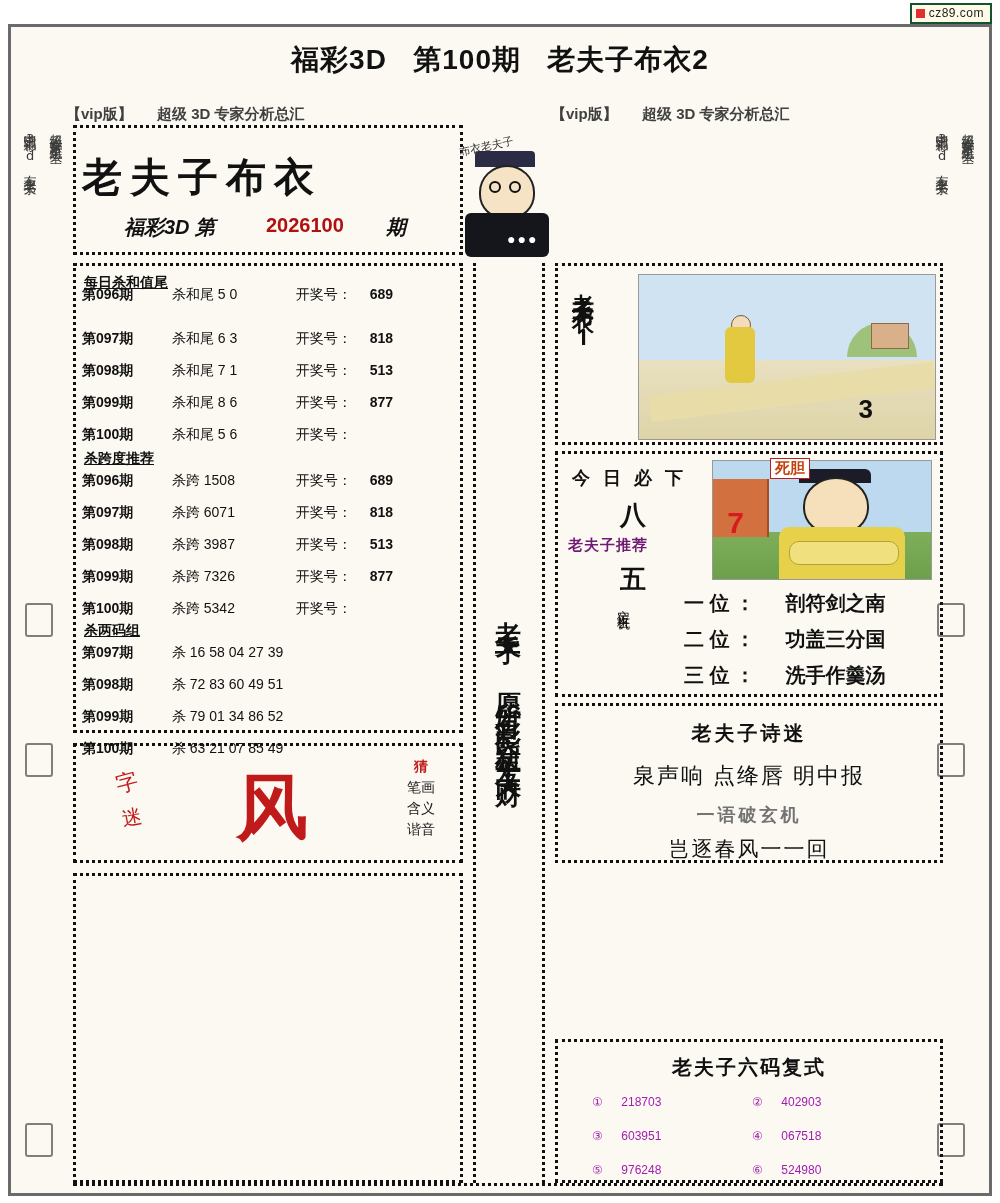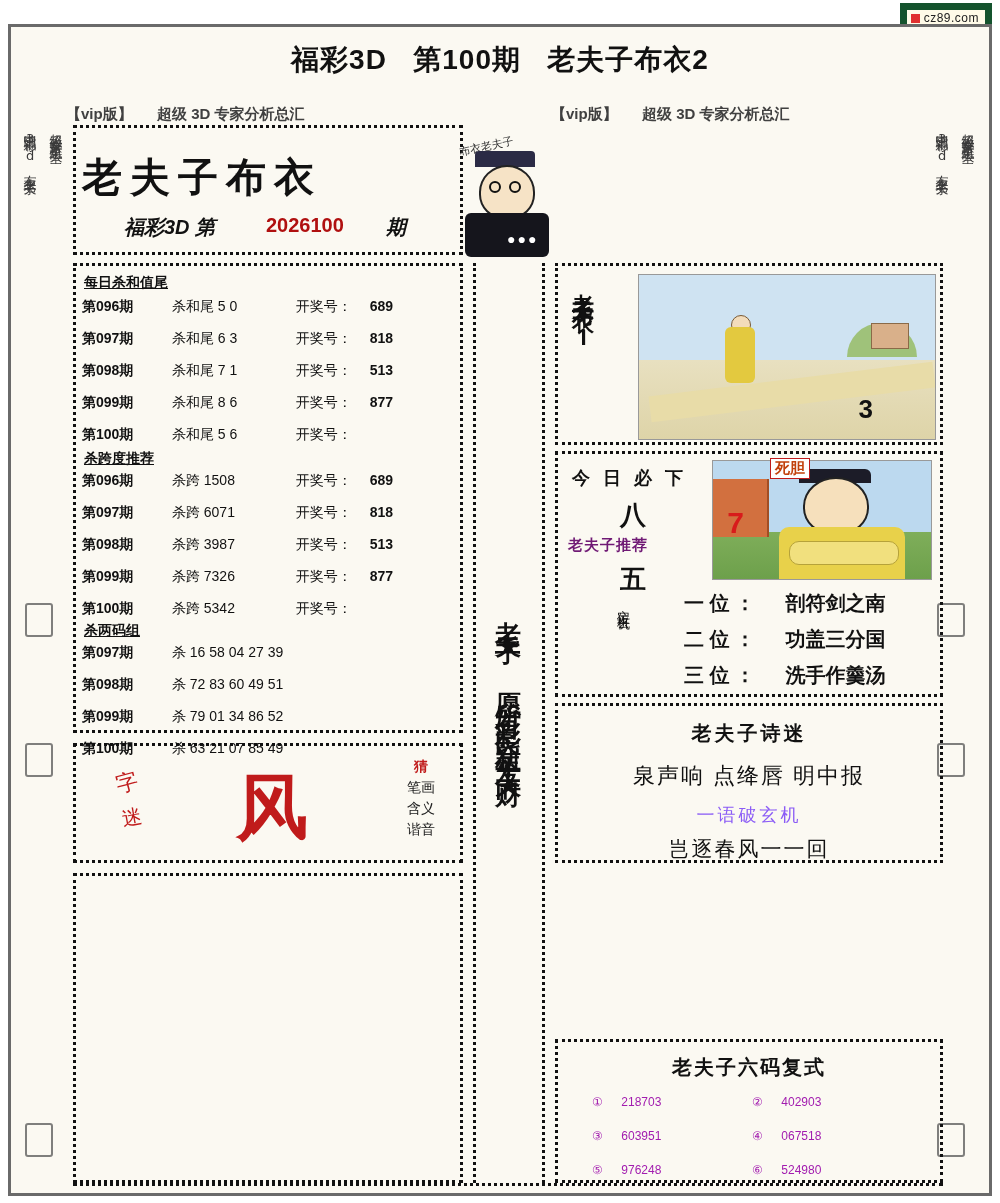--- a/index.html
+++ b/index.html
@@ -21,21 +21,21 @@
     position: absolute;
     top: 0; left: 0;
     width: 1000px;
     height: 24px;
     background: #ffffff;
   }
   .site-badge {
     position: absolute;
     top: 3px;
     right: 8px;
-    border: 7px solid #14532d;
+    border: 2px solid #14532d;
     background: #fffbe8;
     padding: 1px 6px 2px 4px;
     font-size: 12px;
     color: #222;
     letter-spacing: 0.5px;
     display: flex;
     align-items: center;
     gap: 4px;
   }
   .site-badge .dot {
@@ -412,21 +412,21 @@
     top: 676px;
     left: 544px;
     width: 388px;
     height: 160px;
     text-align: center;
   }
   .r-poem .ph {
     margin-top: 14px; font-size: 20px; font-weight: bold; letter-spacing: 3px; color:#111;
   }
   .r-poem .p1 { margin-top: 14px; font-size: 22px; color:#111; letter-spacing: 2px;}
-  .r-poem .ph2 { margin-top: 12px; font-size: 18px; font-weight:normal; letter-spacing: 3px; color:#8b5cf6;}
+  .r-poem .ph2 { margin-top: 12px; font-size: 18px; font-weight:bold; letter-spacing: 3px; color:#737373;}
   .r-poem .p2 { margin-top: 8px; font-size: 21px; color:#111; letter-spacing: 2px;}
 
   .r-six {
     top: 1012px;
     left: 544px;
     width: 388px;
     height: 144px;
   }
   .r-six .sh {
     margin-top: 12px; text-align:center; font-size: 20px; font-weight:bold; letter-spacing: 2px; color:#111;
@@ -514,21 +514,21 @@
       <div class="eye l"></div>
       <div class="eye r"></div>
       <div class="body"></div>
       <div class="btns">●●●</div>
     </div>
 
     <div class="dpanel left-data">
 
       <div class="sec-head" style="top:8px">每日杀和值尾</div>
 
-      <div class="row" style="top:32px">
+      <div class="row" style="top:20px">
         <span class="qi">第096期</span>
         <span class="kw">杀和尾 5 0</span>
         <span class="kjlabel" style="margin-left:28px">开奖号：</span>
         <span class="kjnum">689</span>
       </div>
       <div class="row" style="top:64px">
         <span class="qi">第097期</span>
         <span class="kw">杀和尾 6 3</span>
         <span class="kjlabel" style="margin-left:28px">开奖号：</span>
         <span class="kjnum">818</span>

